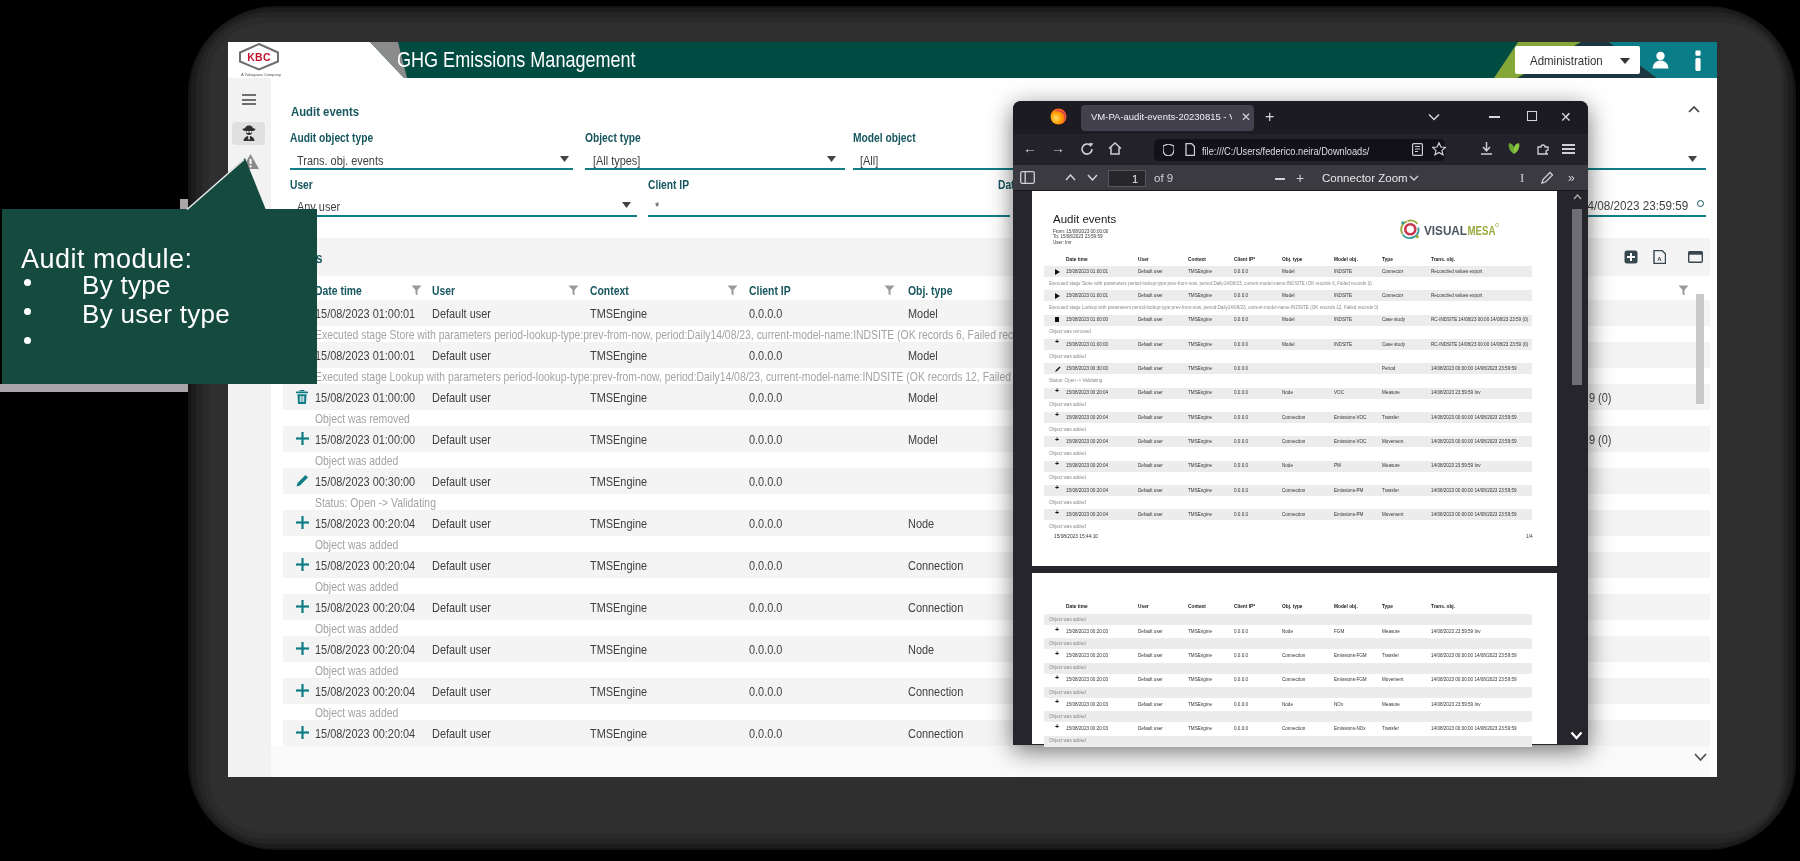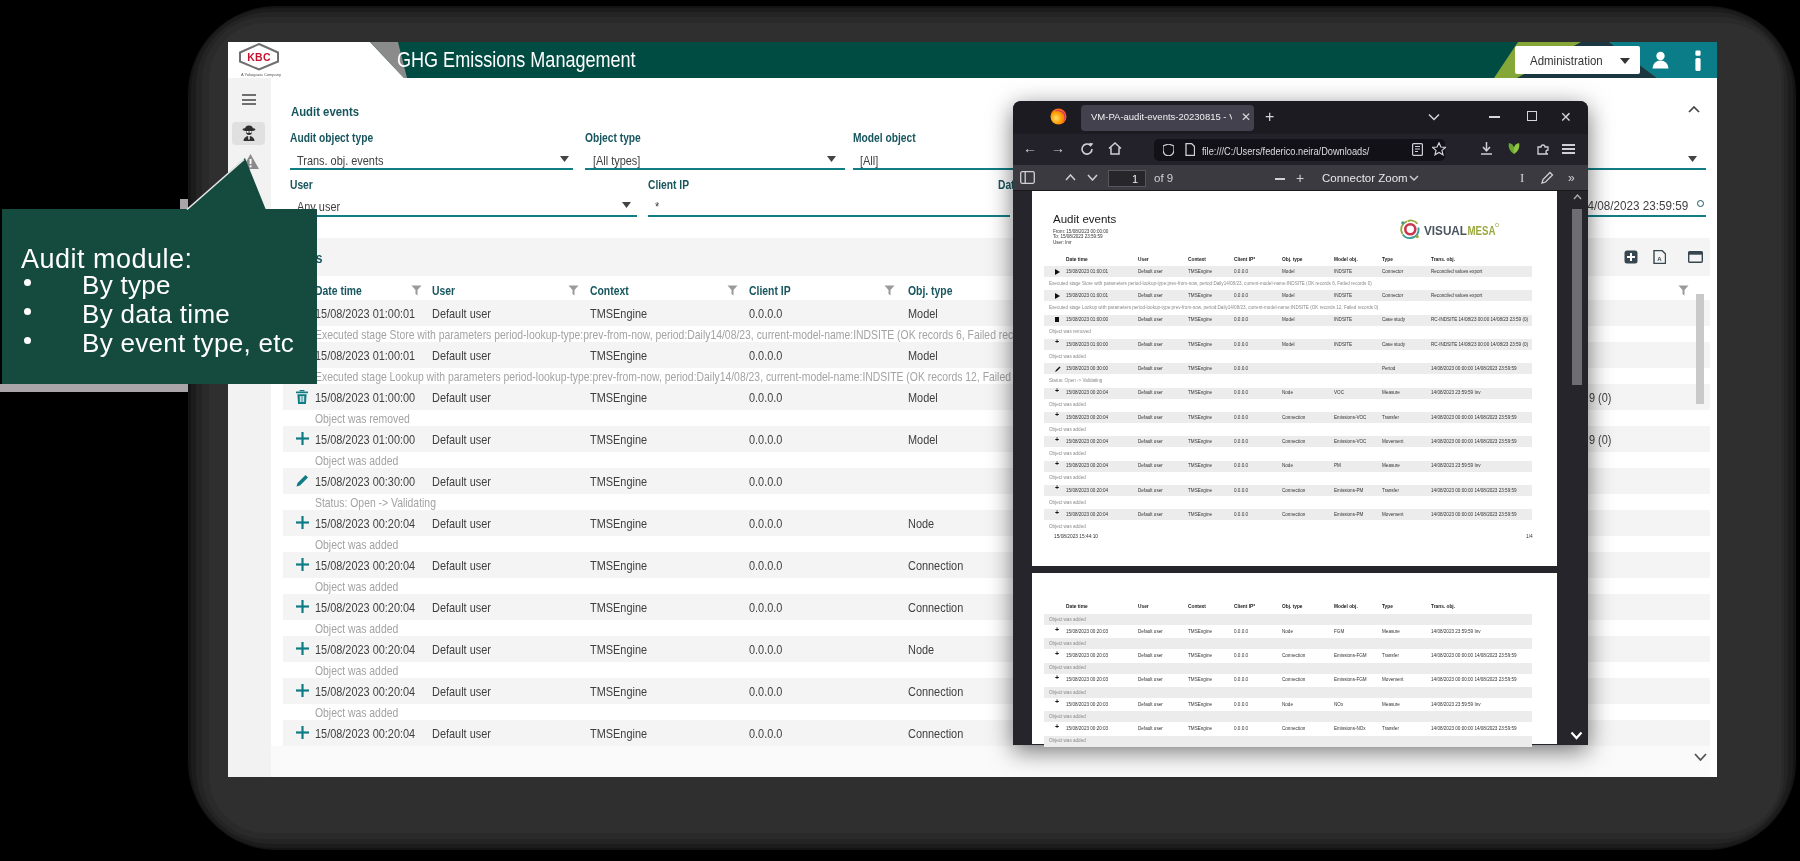--- a/index.html
+++ b/index.html
@@ -281,23 +281,22 @@
     </svg>
 <div class="abs" style="left:2px;top:209px;width:315px;height:175px;background:#154a3f;"></div>
 <svg class="abs" style="left:184px;top:158px;" width="84" height="53" viewBox="0 0 84 53">
 <polygon points="61,0 2,52 82,52" fill="#154a3f"></polygon>
 <line x1="60" y1="1.5" x2="3" y2="51.5" stroke="#e8e8e8" stroke-width="1.6"></line>
 </svg>
 <div class="t" style="left:21px;top:244px;font-size:27px;letter-spacing:0.5px;color:#fff;">Audit module:</div>
 <div class="abs" style="left:24px;top:279px;width:7px;height:7px;border-radius:50%;background:#fff;"></div>
 <div class="t" style="left:82px;top:270px;font-size:26px;letter-spacing:0.3px;color:#fff;">By type</div>
 <div class="abs" style="left:24px;top:308px;width:7px;height:7px;border-radius:50%;background:#fff;"></div>
-<div class="t" style="left:82px;top:299px;font-size:26px;letter-spacing:0.3px;color:#fff;">By data time</div>
+<div class="t" style="left:82px;top:299px;font-size:26px;letter-spacing:0.3px;color:#fff;">By user type</div>
 <div class="abs" style="left:24px;top:337px;width:7px;height:7px;border-radius:50%;background:#fff;"></div>
-<div class="t" style="left:82px;top:328px;font-size:26px;letter-spacing:0.3px;color:#fff;">By event type, etc</div>
 <div class="abs" style="left:1013px;top:101px;width:575px;height:644px;border-radius:8px 8px 0 0;box-shadow:0 6px 24px rgba(0,0,0,.55);background:#26252c;"></div>
 <div class="abs" style="left:1013px;top:101px;width:575px;height:33px;border-radius:8px 8px 0 0;background:#1c1b22;"></div>
 <svg class="abs" style="left:1050px;top:108px;" width="17" height="17" viewBox="0 0 17 17">
 <defs>
         <radialGradient id="ffg" cx="35%" cy="60%" r="80%">
           <stop offset="0%" stop-color="#ffe066"></stop>
           <stop offset="45%" stop-color="#ff9a00"></stop>
           <stop offset="80%" stop-color="#ff5723"></stop>
           <stop offset="100%" stop-color="#e3366f"></stop>
         </radialGradient>

